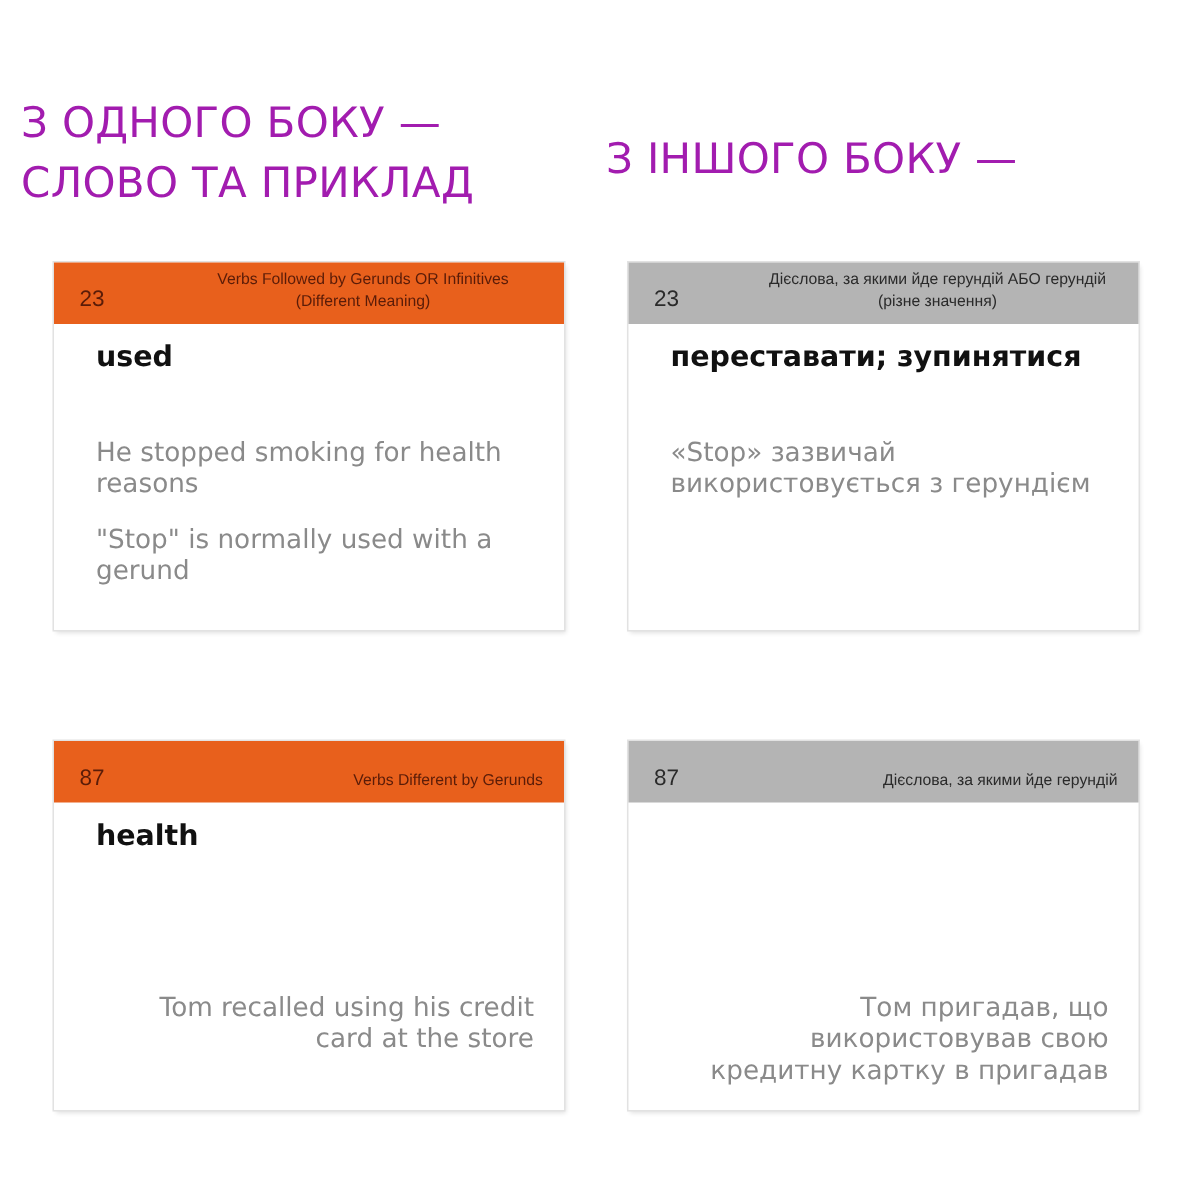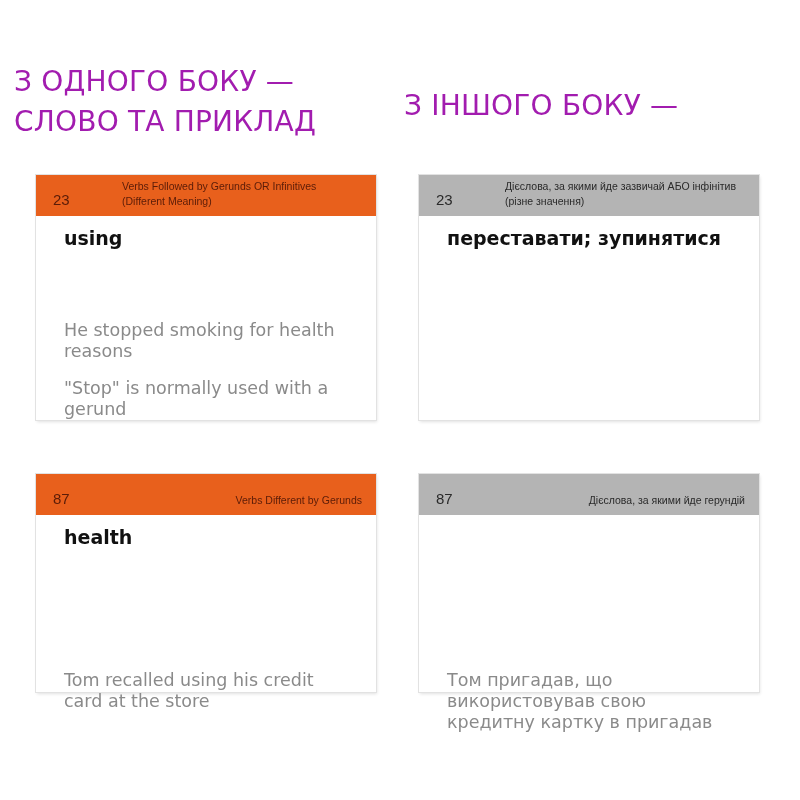--- a/index.html
+++ b/index.html
@@ -14,79 +14,80 @@
     }
     .col-title .line { display: block; }
     #title-left { left: 14px; }
     #title-right { left: 404px; margin-top: 24px; }
 
     .card {
       position: absolute; width: 340px; background: #fff;
       box-shadow: 0 0 0 1px #e2e2e2, 1px 2px 3px rgba(0,0,0,0.12);
     }
     .card.top { top: 175px; height: 245px; }
-    .card.bottom { top: 474px; height: 218px; }
+    .card.bottom { top: 494px; height: 246px; }
     .card.left { left: 36px; }
     .card.right { left: 419px; }
 
     .band {
       position: absolute; left: 0; top: 0; width: 100%; height: 41px;
       box-sizing: border-box; padding: 0 14px 0 17px;
     }
     .band.orange { background: #E8601C; color: #5a1c08; }
     .band.gray { background: #B4B4B4; color: #2a2a2a; }
     .band .num {
       position: absolute; left: 17px; bottom: 8px; font-size: 15px;
     }
     .band .cat {
-      position: absolute; right: 14px; bottom: 7px; text-align: left;
+      position: absolute; right: 14px; bottom: 7px; text-align: center;
       font-size: 10.5px; line-height: 15px; max-width: 240px;
     }
     .word {
       position: absolute; left: 28px; top: 52px; font-family: "DejaVu Sans", sans-serif;
       font-weight: bold; font-size: 19px; color: #111;
     }
     .examples {
       position: absolute; left: 28px; right: 20px; font-family: "DejaVu Sans", sans-serif;
-      font-weight: normal; font-size: 17.5px; line-height: 21px; color: #8a8a8a; margin-top: 28px;
+      font-weight: normal; font-size: 17.5px; line-height: 21px; color: #8a8a8a;
     }
     .card.top .examples { top: 117px; }
-    .card.bottom .examples { top: 168px; }
+    .card.bottom .examples { top: 168px; text-align: right; }
     .examples p { margin: 0 0 16px 0; }
   </style>
 </head>
 <body>
 
 <div class="col-title" id="title-left">
   <span class="line">З ОДНОГО БОКУ —</span>
   <span class="line">СЛОВО ТА ПРИКЛАД</span>
 </div>
 <div class="col-title" id="title-right">
   <span class="line">З ІНШОГО БОКУ —</span>
 </div>
 
 <div class="card top left">
   <div class="band orange">
     <span class="num">23</span>
     <span class="cat">Verbs Followed by Gerunds OR Infinitives (Different Meaning)</span>
   </div>
-  <div class="word">using</div>
+  <div class="word">used</div>
   <div class="examples">
     <p>He stopped smoking for health reasons</p>
     <p>"Stop" is normally used with a gerund</p>
   </div>
 </div>
 
 <div class="card top right">
   <div class="band gray">
     <span class="num">23</span>
-    <span class="cat">Дієслова, за якими йде зазвичай АБО інфінітив (різне значення)</span>
+    <span class="cat">Дієслова, за якими йде герундій АБО герундій (різне значення)</span>
   </div>
   <div class="word">переставати; зупинятися</div>
   <div class="examples">
+    <p>«Stop» зазвичай використовується з герундієм</p>
   </div>
 </div>
 
 <div class="card bottom left">
   <div class="band orange">
     <span class="num">87</span>
     <span class="cat">Verbs Different by Gerunds</span>
   </div>
   <div class="word">health</div>
   <div class="examples">

